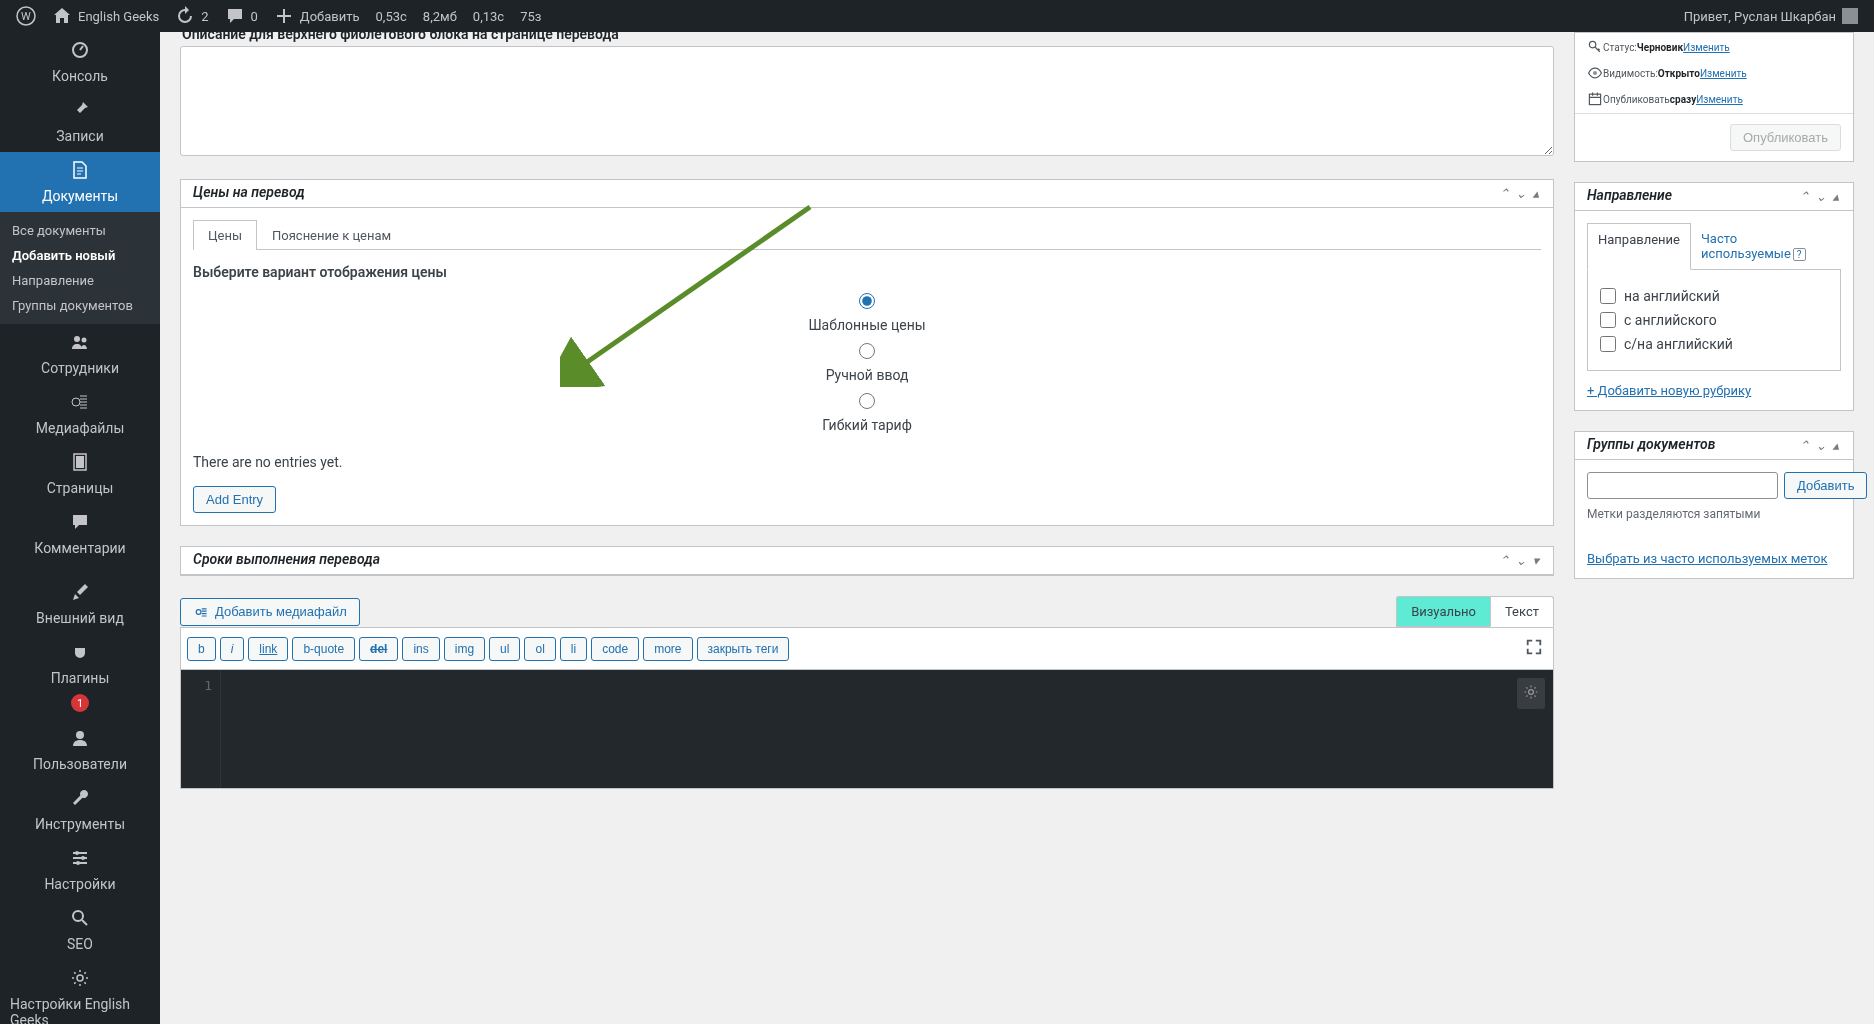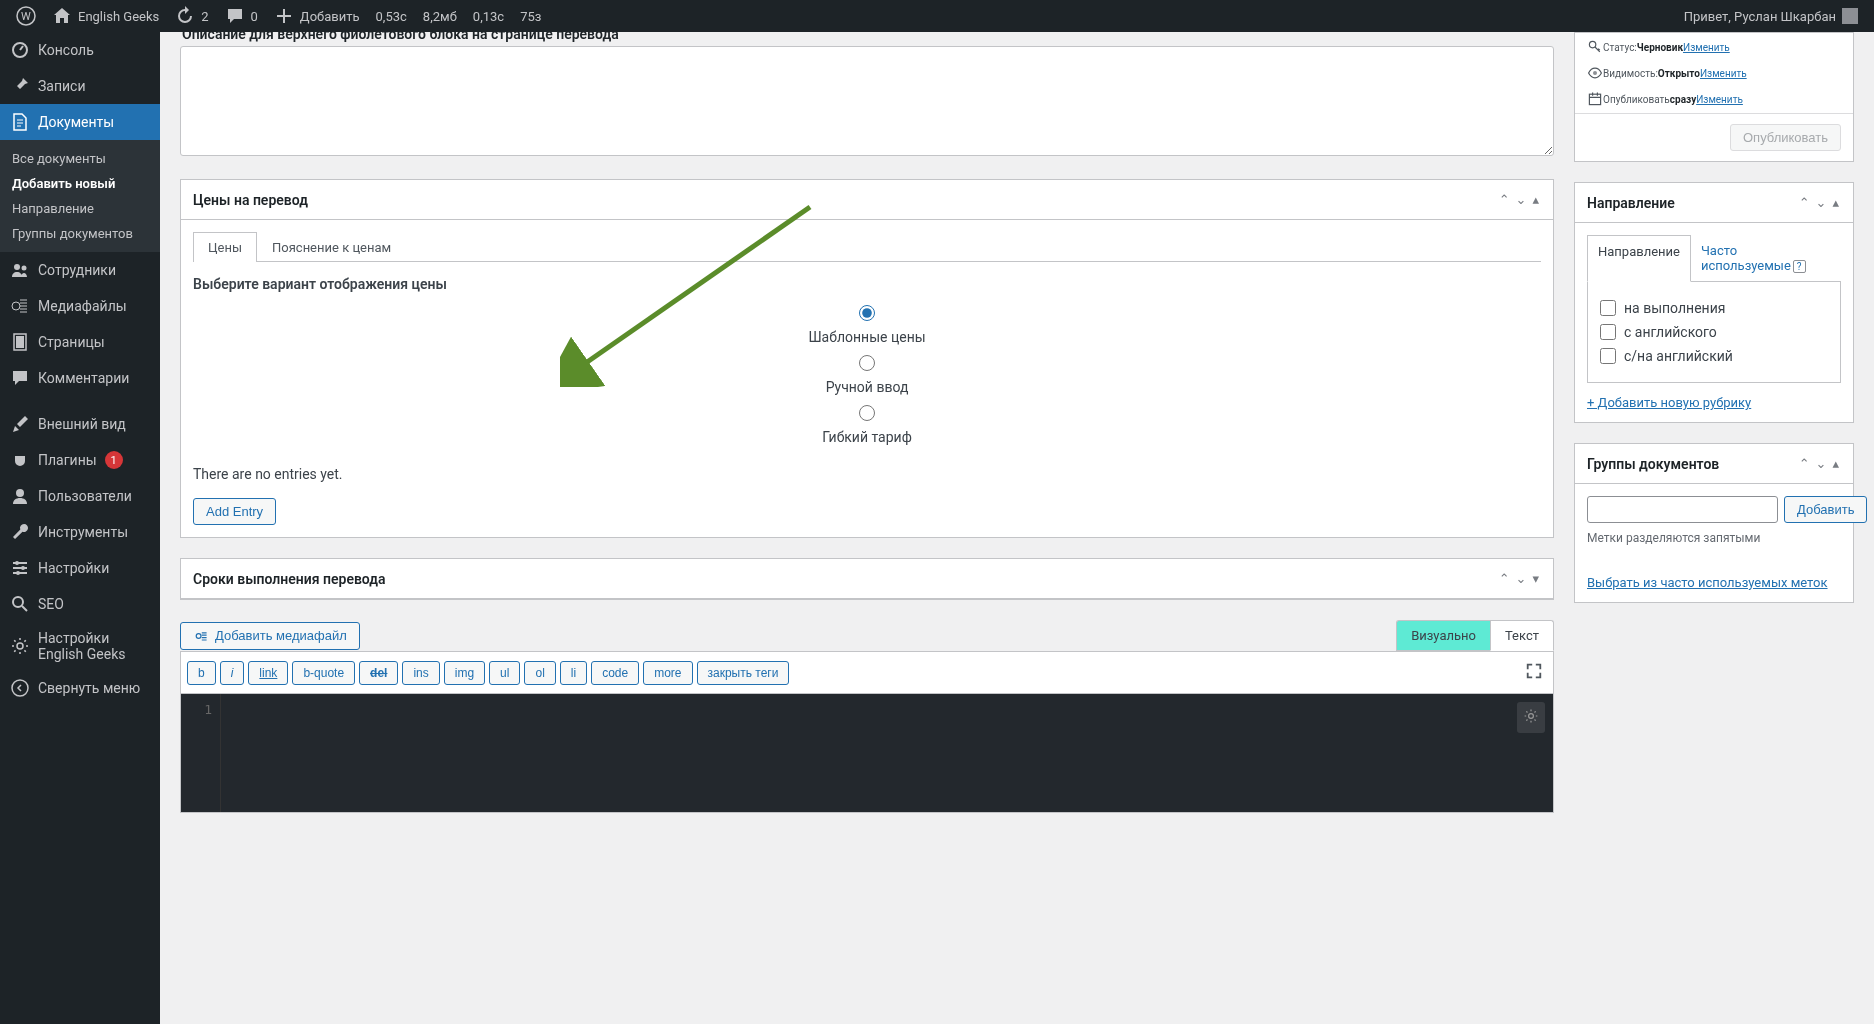--- a/index.html
+++ b/index.html
@@ -7,35 +7,35 @@
 
 .adminbar { height: 32px; background: #1d2327; color: #c3c4c7; display: flex; align-items: center; padding: 0 8px; font-size: 13px; justify-content: space-between; }
 .adminbar-left, .adminbar-right { display: flex; align-items: center; gap: 0; }
 .adminbar .item { display: flex; align-items: center; gap: 6px; padding: 0 8px; height: 32px; color: #c3c4c7; cursor: pointer; }
 .adminbar .avatar { width: 16px; height: 16px; background: #8c8f94; }
 .adminbar svg { width: 20px; height: 20px; fill: currentColor; }
 
 .wrap { display: flex; height: calc(100vh - 32px); }
 
 .sidebar { width: 160px; background: #1d2327; color: #c3c4c7; flex-shrink: 0; overflow-y: auto; }
-.menu-item { display: flex; align-items: center; gap: 8px; padding: 8px 10px; color: #c3c4c7; cursor: pointer; font-size: 14px; }
+.menu-item { display: flex; align-items: center; gap: 8px; padding: 8px 10px; color: #c3c4c7; cursor: pointer; font-size: 14px; flex-direction: column; }
 .menu-item.active { background: #2271b1; color: #fff; position: relative; }
 .menu-item.active::after { content: ""; position: absolute; right: -8px; top: 50%; transform: translateY(-50%); border: 8px solid transparent; border-right-color: #f0f0f1; }
 .menu-item svg { width: 20px; height: 20px; fill: currentColor; flex-shrink: 0; }
 .submenu { background: #2c3338; padding: 6px 0; }
 .submenu .sub-item { padding: 5px 12px; color: #c3c4c7; cursor: pointer; font-size: 13px; }
 .submenu .sub-item.current { color: #fff; font-weight: 600; }
 .badge { display: inline-flex; align-items: center; justify-content: center; min-width: 18px; height: 18px; border-radius: 9px; background: #d63638; color: #fff; font-size: 11px; padding: 0 5px; }
 
 .content { flex: 1; overflow-y: auto; padding: 0 20px 20px 20px; display: flex; gap: 20px; }
 .main-col { flex: 1; min-width: 0; }
 .side-col { width: 280px; flex-shrink: 0; }
 
 .metabox { background: #fff; border: 1px solid #c3c4c7; margin-top: 20px; }
-.metabox-head { display: flex; align-items: center; justify-content: space-between; padding: 10px 12px; border-bottom: 1px solid #c3c4c7; }
+.metabox-head { display: flex; justify-content: space-between; padding: 4px 12px; border-bottom: 1px solid #c3c4c7; font-style: italic; }
 .metabox-head h2 { font-size: 14px; font-weight: 600; color: #1d2327; }
 .metabox-body { padding: 12px; }
 .metabox-controls { display: flex; align-items: center; gap: 2px; color: #787c82; }
 .metabox-controls span { cursor: pointer; padding: 2px; }
 
 .textarea-box { background: #fff; border: 1px solid #c3c4c7; border-radius: 3px; width: 100%; height: 110px; padding: 8px; font-family: inherit; resize: both; }
 
 .tabs { display: flex; border-bottom: 1px solid #c3c4c7; margin-bottom: 14px; }
 .tab { padding: 7px 14px; border: 1px solid transparent; border-bottom: none; cursor: pointer; color: #50575e; margin-bottom: -1px; }
 .tab.active { border-color: #c3c4c7; background: #fff; }
@@ -420,21 +420,21 @@
         </div>
         <div class="metabox-body">
           <div class="side-tabs">
             <div class="side-tab active">Направление</div>
             <div class="side-tab"><span>Часто используемые</span><span class="help-icon">?</span></div>
           </div>
           <div style="border:1px solid #c3c4c7; border-top:none; padding:4px 8px;">
             <div class="checklist">
               <label class="check-row">
                   <input type="checkbox" style="">
-                  <span>на выполнения</span>
+                  <span>на английский</span>
                 </label>
               <label class="check-row">
                   <input type="checkbox" style="">
                   <span>с английского</span>
                 </label>
               <label class="check-row">
                   <input type="checkbox" style="">
                   <span>с/на английский</span>
                 </label>
             </div>

